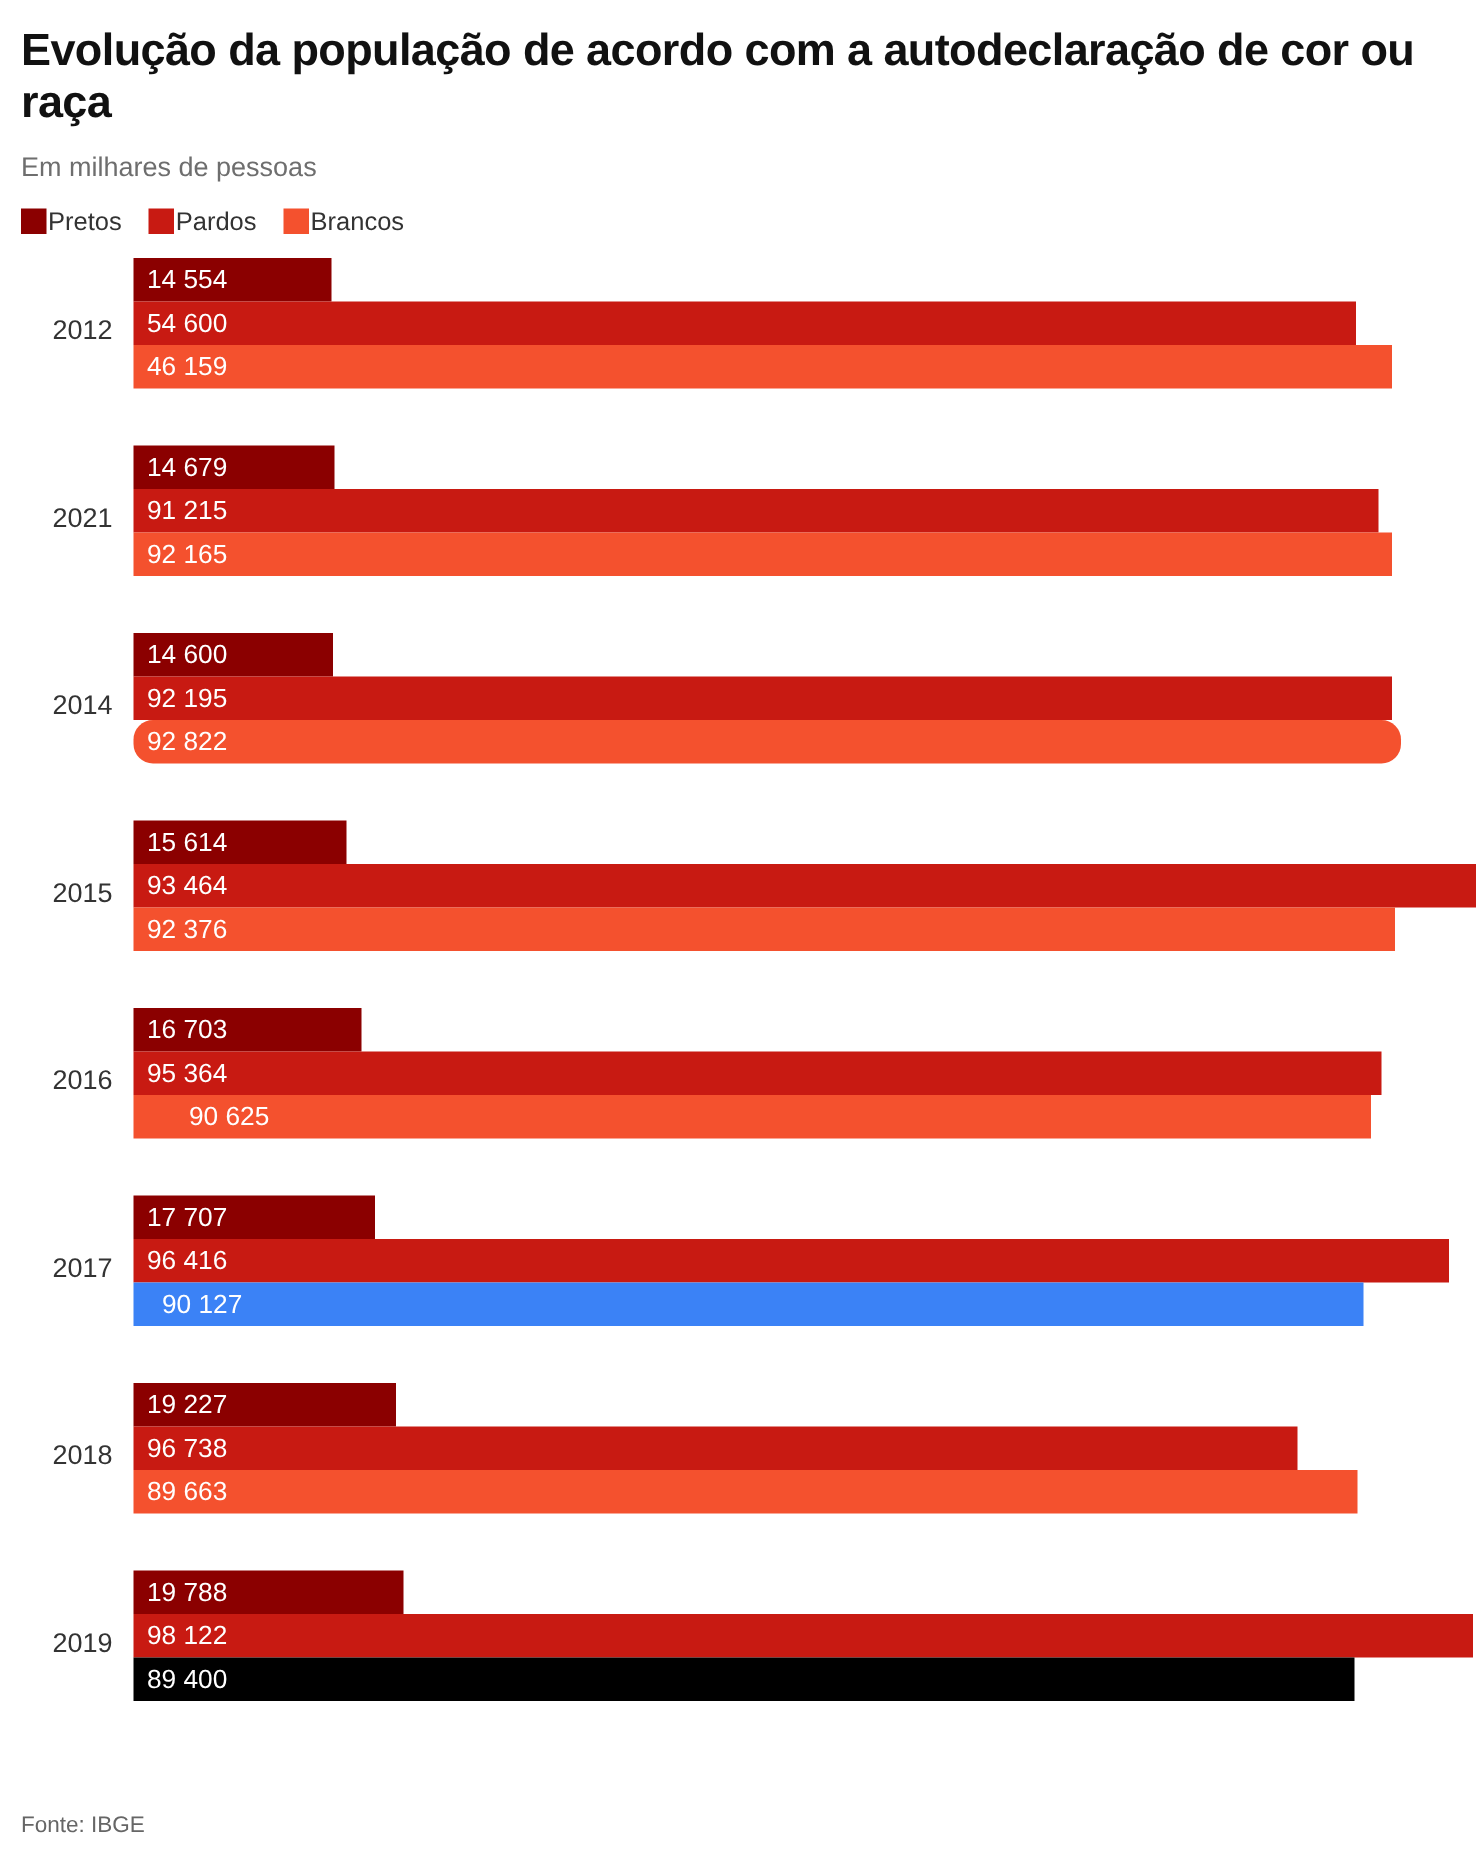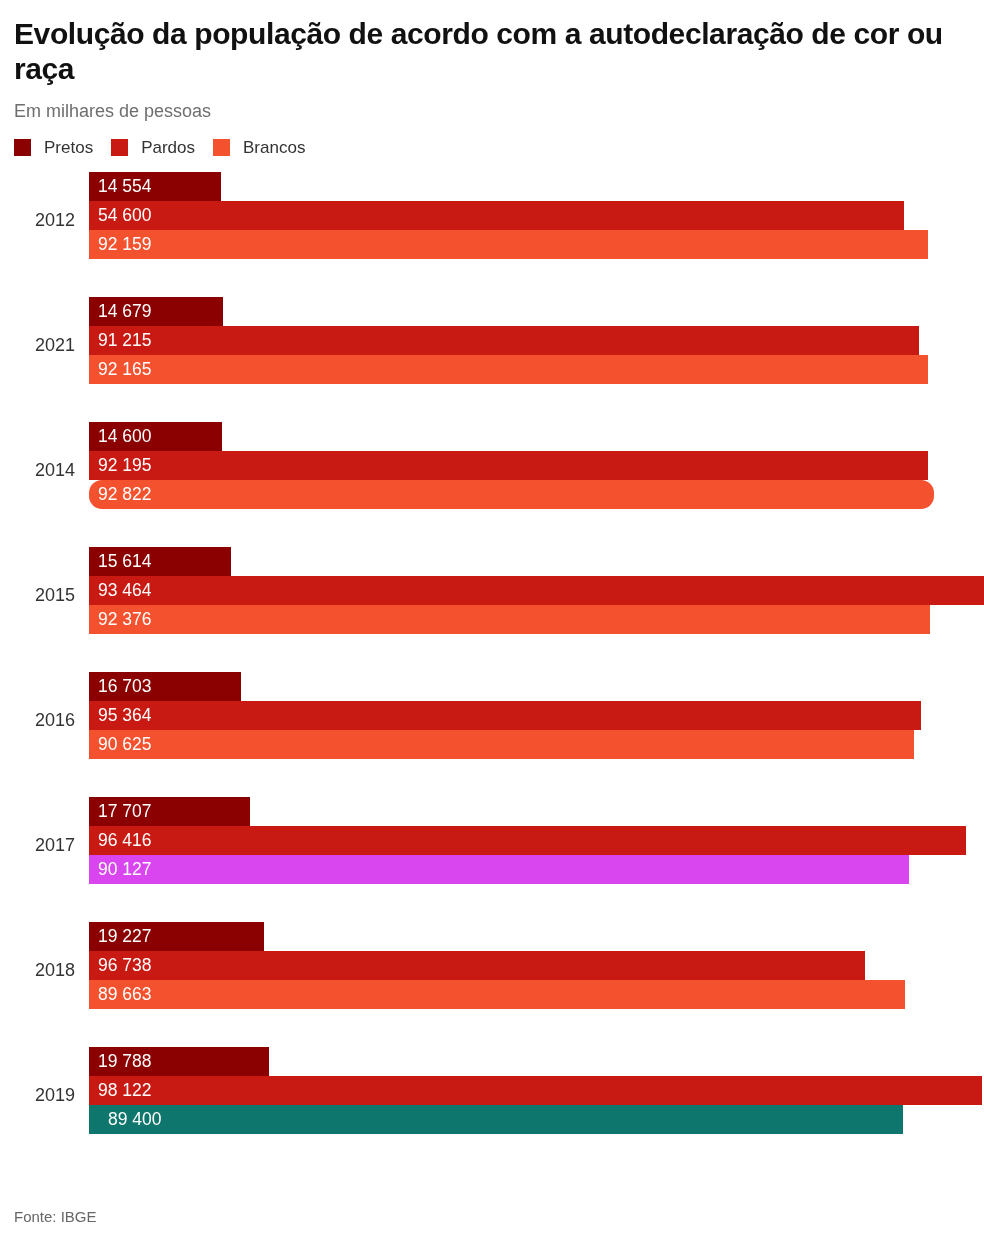--- a/index.html
+++ b/index.html
@@ -38,21 +38,21 @@
   }
   .legend {
     display: flex;
     align-items: center;
     gap: 18px;
     margin: 16px 0 0 0;
   }
   .legend-item {
     display: flex;
     align-items: center;
-    gap: 13px;
+    gap: 1px;
     font-size: 17px;
     color: #333333;
   }
   .legend-swatch {
     width: 17px;
     height: 17px;
     flex: 0 0 auto;
     display: block;
   }
   .plot {
@@ -139,21 +139,21 @@
               <span class="bar-value">14 554</span>
             </div>
           </div>
           <div class="bar-row">
             <div class="bar" style="width: 815px; background: rgb(200, 26, 18);">
               <span class="bar-value">54 600</span>
             </div>
           </div>
           <div class="bar-row">
             <div class="bar" style="width: 839px; background: rgb(244, 81, 46);">
-              <span class="bar-value">92 159</span>
+              <span class="bar-value">46 159</span>
             </div>
           </div>
         </div>
       </div>
       <div class="group">
         <div class="group-year">2021</div>
         <div class="bars">
           <div class="bar-row">
             <div class="bar" style="width: 134px; background: rgb(139, 0, 0);">
               <span class="bar-value">14 679</span>
@@ -218,41 +218,41 @@
             <div class="bar" style="width: 152px; background: rgb(139, 0, 0);">
               <span class="bar-value">16 703</span>
             </div>
           </div>
           <div class="bar-row">
             <div class="bar" style="width: 832px; background: rgb(200, 26, 18);">
               <span class="bar-value">95 364</span>
             </div>
           </div>
           <div class="bar-row">
-            <div class="bar" style="width: 825px; background: rgb(244, 81, 46);">
+            <div class="bar" style="width: 825px; background: rgb(244, 81, 46); padding-left: 28px;">
               <span class="bar-value">90 625</span>
             </div>
           </div>
         </div>
       </div>
       <div class="group">
         <div class="group-year">2017</div>
         <div class="bars">
           <div class="bar-row">
             <div class="bar" style="width: 161px; background: rgb(139, 0, 0);">
               <span class="bar-value">17 707</span>
             </div>
           </div>
           <div class="bar-row">
             <div class="bar" style="width: 877px; background: rgb(200, 26, 18);">
               <span class="bar-value">96 416</span>
             </div>
           </div>
           <div class="bar-row">
-            <div class="bar" style="width: 820px; background: #d946ef;">
+            <div class="bar" style="width: 820px; background: #3b82f6; padding-left: 10px;">
               <span class="bar-value">90 127</span>
             </div>
           </div>
         </div>
       </div>
       <div class="group">
         <div class="group-year">2018</div>
         <div class="bars">
           <div class="bar-row">
             <div class="bar" style="width: 175px; background: rgb(139, 0, 0);">
@@ -278,21 +278,21 @@
             <div class="bar" style="width: 180px; background: rgb(139, 0, 0);">
               <span class="bar-value">19 788</span>
             </div>
           </div>
           <div class="bar-row">
             <div class="bar" style="width: 893px; background: rgb(200, 26, 18);">
               <span class="bar-value">98 122</span>
             </div>
           </div>
           <div class="bar-row">
-            <div class="bar" style="width: 814px; background: #0f766e; padding-left: 10px;">
+            <div class="bar" style="width: 814px; background: #000000;">
               <span class="bar-value">89 400</span>
             </div>
           </div>
         </div>
       </div>
     </div>
 
   <div class="footer-note">Fonte: IBGE</div>
 
 </div>

